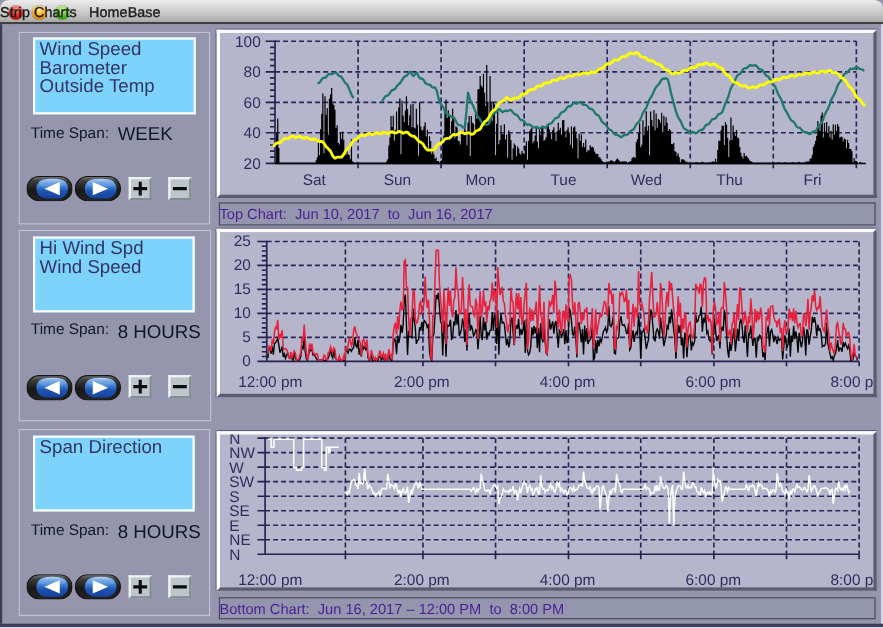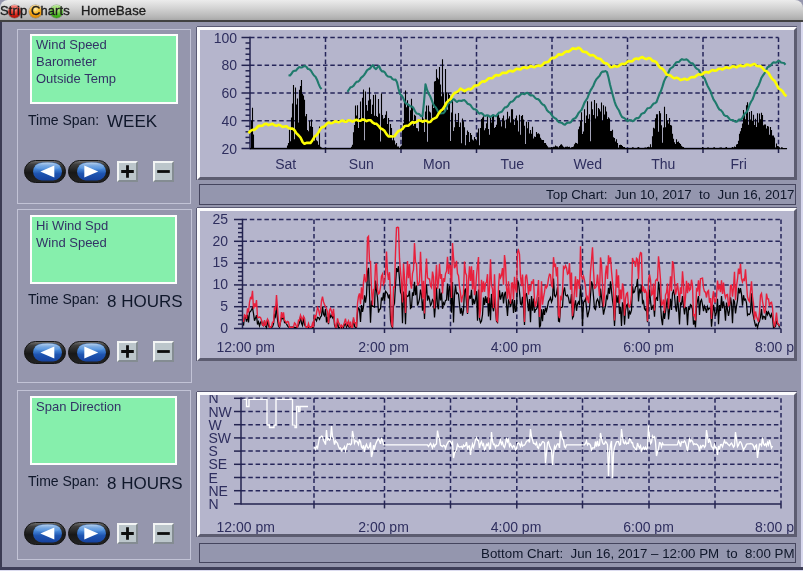--- a/index.html
+++ b/index.html
@@ -8,30 +8,30 @@
 #title{position:absolute;left:0;right:0;top:3px;text-align:left;font-size:13px;color:#1d1d1d;letter-spacing:0.1px;-webkit-text-stroke:0.35px #1d1d1d;}
 .tl{position:absolute;top:5px;width:13px;height:13px;border-radius:50%;}
 #tlr{left:8px;background:radial-gradient(circle at 50% 30%,#ffb8ae 0%,#f25549 26%,#d41f12 58%,#970d05 88%,#7a0a04 100%);box-shadow:0 0 0 0.5px rgba(40,10,5,.4),inset 0 1px 1px rgba(255,255,255,.5);}
 #tly{left:29px;background:radial-gradient(circle at 50% 30%,#fff2c2 0%,#fdc63c 28%,#ef980e 62%,#b57205 92%,#9e6204 100%);box-shadow:0 0 0 0.5px rgba(90,60,5,.4),inset 0 1px 1px rgba(255,255,255,.5);}
 #tlg{left:50px;background:radial-gradient(circle at 50% 30%,#e2f8c6 0%,#90db5c 28%,#43b81c 62%,#2a860f 92%,#226f0c 100%);box-shadow:0 0 0 0.5px rgba(30,70,10,.4),inset 0 1px 1px rgba(255,255,255,.5);}
 #ledge{position:absolute;left:0;top:22px;width:2px;height:545px;background:#3b3b52;}
 #redge{position:absolute;left:801px;top:22px;width:2px;height:549px;background:#d8d8ee;}
 #bedge{position:absolute;left:0;top:566.5px;width:803px;height:3px;background:#3e3e58;}
 #bedge2{position:absolute;left:0;top:569.5px;width:803px;height:1.5px;background:#dcdcf0;}
 .gbox{position:absolute;border:1px solid #c2c3d6;}
-.lbox{position:absolute;border:2px solid #fdfdfd;background:#86efac;color:#333366;
- font-size:13px;line-height:17px;padding:0 0 0 4px;box-sizing:border-box;}
+.lbox{position:absolute;border:2px solid #fdfdfd;background:#7dd3fc;color:#333366;
+ font-size:17px;line-height:17px;padding:0 0 0 4px;box-sizing:border-box;}
 .tspan{position:absolute;left:28px;font-size:14px;color:#0f172a;white-space:pre;}
 .tspan b{font-weight:normal;position:absolute;left:79px;font-size:17px;top:0.5px;}
 .panel{position:absolute;left:196.5px;width:600px;box-sizing:border-box;background:#b5b5cc;
  border-top:3px solid #fbfbfd;border-left:3px solid #fbfbfd;
  border-right:3px solid #5c5c70;border-bottom:3px solid #5c5c70;
  box-shadow:-1px 0 0 #5a5a74,0 -1px 0 #5a5a74;}
 .cap{position:absolute;left:198.5px;width:597px;box-sizing:border-box;border:1px solid #45455e;background:#9496ae;
- color:#0f172a;font-size:13.3px;text-align:right;}
+ color:#4c1d95;font-size:13.3px;text-align:left;}
 .pill{position:absolute;width:42px;height:23px;}
 .sq{position:absolute;width:21px;height:21px;background:#bcc6cb;box-sizing:border-box;
  border-top:2px solid #f2f4f4;border-left:2px solid #f2f4f4;
  border-right:2px solid #848c92;border-bottom:2px solid #848c92;}
 .sq svg{position:absolute;left:-2px;top:-2px;}
 svg.chart{position:absolute;}
 .gd{stroke:#26265a;stroke-width:1.5;stroke-dasharray:4.5 2.8;fill:none;}
 .ax{stroke:#23234f;stroke-width:1.5;fill:none;}
 .lb{font-family:"Liberation Sans",sans-serif;font-size:14px;fill:#2e2e5e;}
 </style></head><body>

